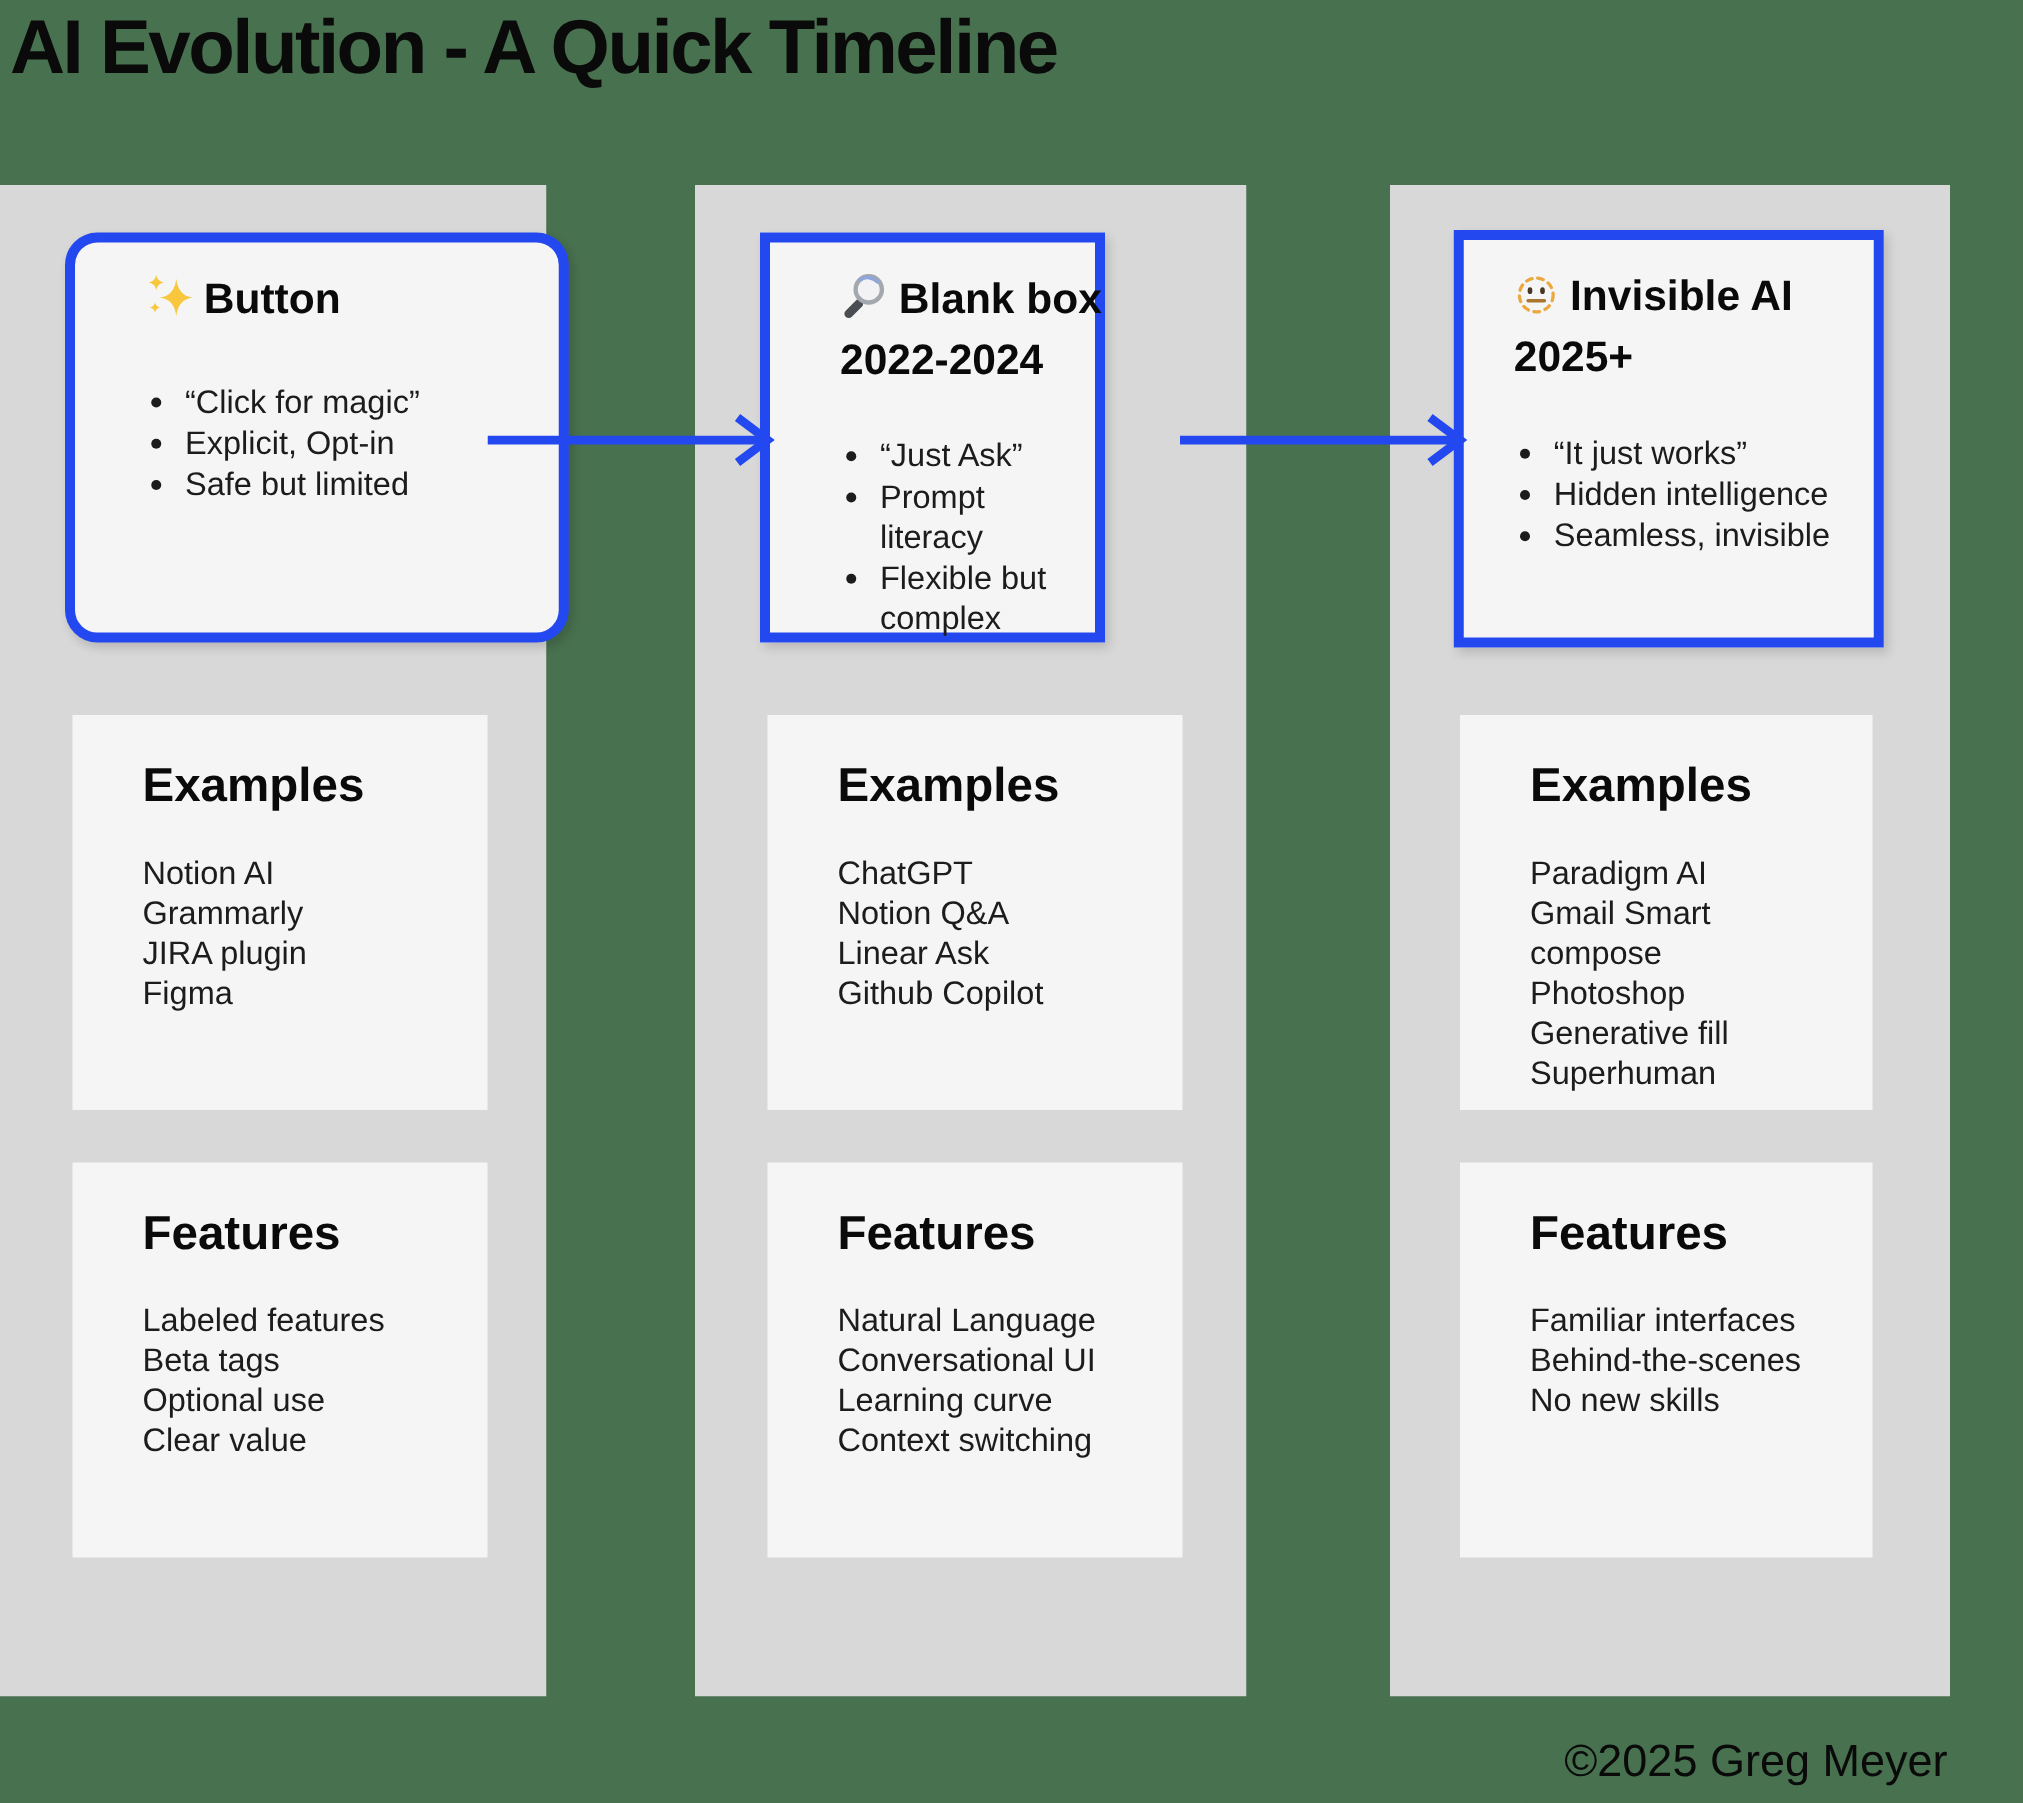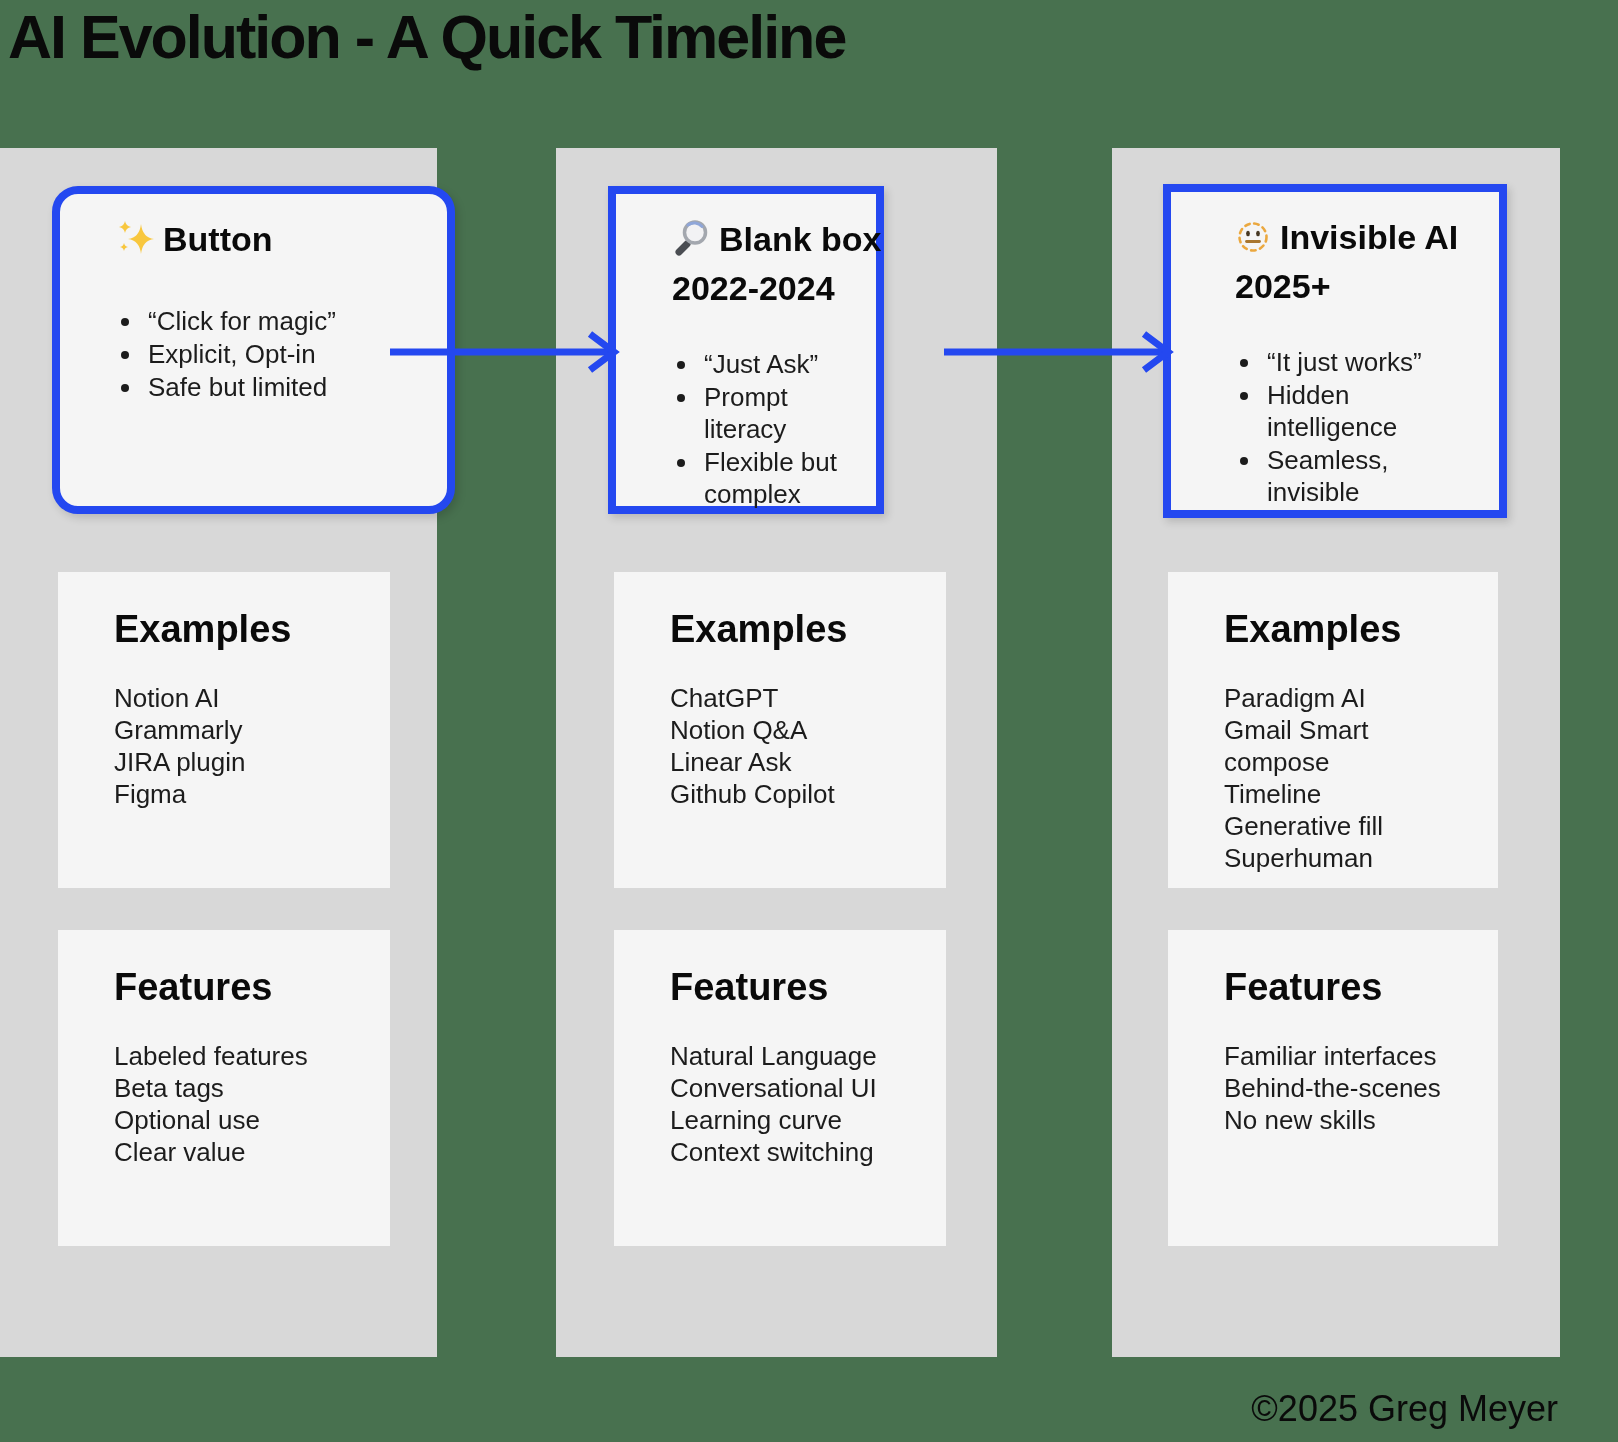--- a/index.html
+++ b/index.html
@@ -29,21 +29,21 @@
     background:#F5F5F5;
     border:8px solid #2448F0;
     box-sizing:border-box;
     box-shadow:3px 4px 8px rgba(0,0,0,0.15);
   }
   .card-1{left:52px;top:38px;width:403px;height:328px;border-radius:26px;}
   .card-2{left:52px;top:38px;width:276px;height:328px;}
   .card-3{left:51px;top:36px;width:344px;height:334px;}
 
   .card-inner{padding:24px 16px 0 56px;}
-  .card-3 .card-inner{padding-left:64px;}
+  .card-3 .card-inner{padding-left:40px;}
 
   .card-heading{
     font-size:34px;font-weight:bold;line-height:43px;color:#0a0a0a;
   }
   .card-heading .head-line{white-space:nowrap;}
   .icon{
     display:inline-block;vertical-align:-6px;margin-right:9px;
   }
   .card-bullets{
     margin:38px 0 0 0;
@@ -177,21 +177,21 @@
         <li>Hidden intelligence</li>
         <li>Seamless, invisible</li>
       </ul>
     </div>
   </div>
   <div class="panel examples">
     <div class="panel-heading">Examples</div>
     <div class="panel-items">
       <div>Paradigm AI</div>
       <div>Gmail Smart compose</div>
-      <div>Timeline</div>
+      <div>Photoshop</div>
       <div>Generative fill</div>
       <div>Superhuman</div>
     </div>
   </div>
   <div class="panel features">
     <div class="panel-heading">Features</div>
     <div class="panel-items">
       <div>Familiar interfaces</div>
       <div>Behind-the-scenes</div>
       <div>No new skills</div>

